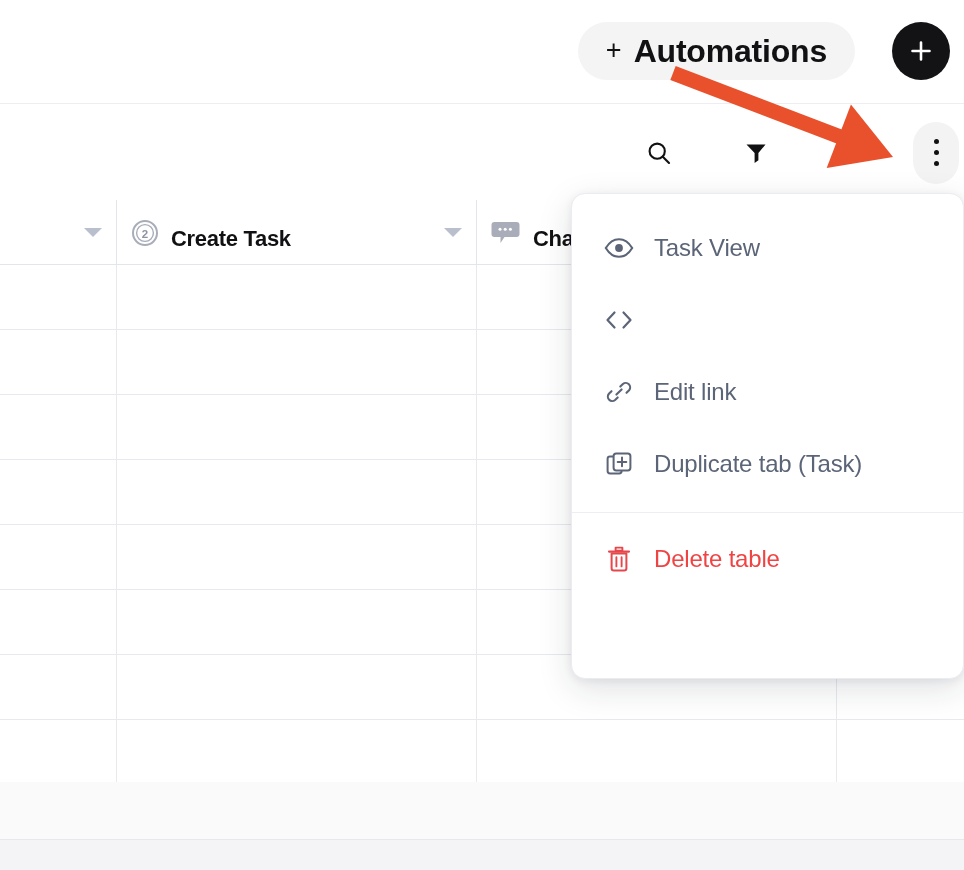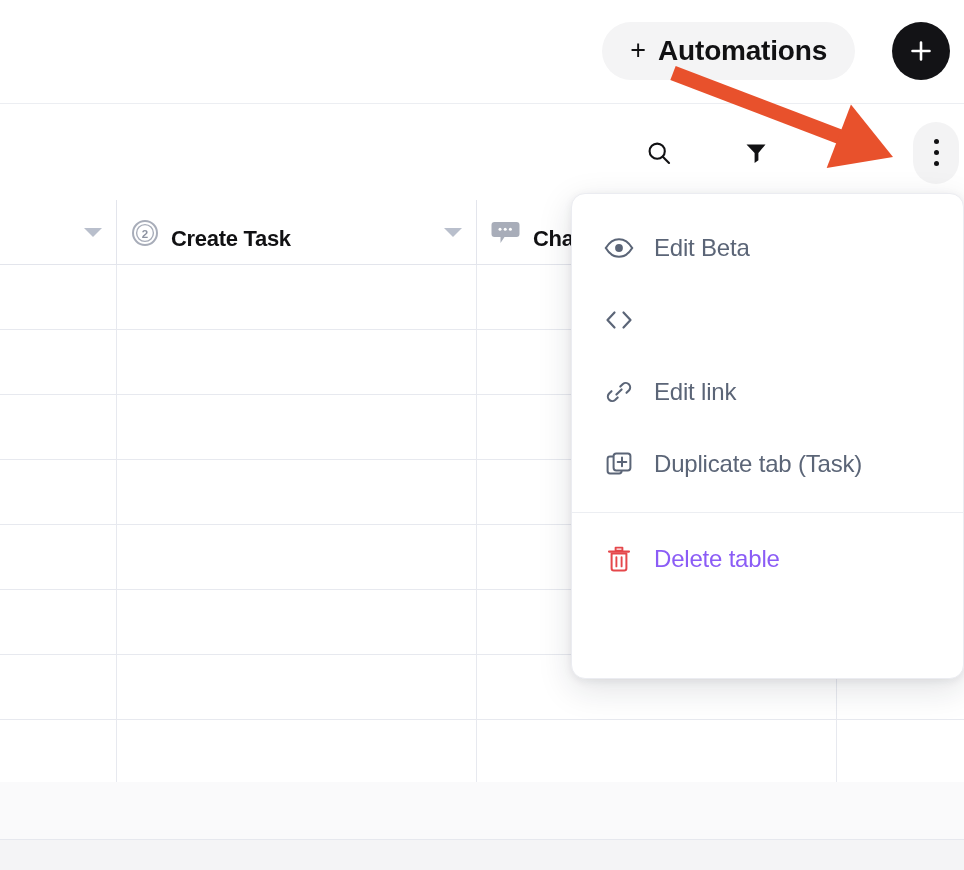--- a/index.html
+++ b/index.html
@@ -45,21 +45,21 @@
     white-space: nowrap;
   }
   .automations-btn .plus-glyph {
     font-size: 27px;
     font-weight: 400;
     color: #111113;
     line-height: 1;
     margin-top: -2px;
   }
   .automations-btn .label {
-    font-size: 28px;
+    font-size: 32px;
     font-weight: 600;
     color: #111113;
     letter-spacing: -0.2px;
   }
 
   .add-fab {
     position: absolute;
     right: 14px;
     top: 22px;
     width: 58px; height: 58px;
@@ -235,21 +235,21 @@
     letter-spacing: -0.2px;
     white-space: nowrap;
   }
 
   .menu-sep {
     height: 1px;
     background: #eceef2;
     margin: 12px 0 10px 0;
   }
 
-  .menu-item.danger .mi-label { color: #8b5cf6; }
+  .menu-item.danger .mi-label { color: #ef4444; }
 </style>
 </head>
 <body>
 
 <div id="app">
 
   <div class="topbar">
 
     <button class="automations-btn">
       <span class="plus-glyph">+</span>
@@ -383,21 +383,21 @@
 
   <div class="menu">
 
     <button class="menu-item">
       <span class="mi-icon">
         <svg width="30" height="22" viewBox="0 0 30 22" aria-hidden="true">
           <path d="M1.8 11 C5.5 4.8 10 2.2 15 2.2 C20 2.2 24.5 4.8 28.2 11 C24.5 17.2 20 19.8 15 19.8 C10 19.8 5.5 17.2 1.8 11 Z" fill="none" stroke="#5b6577" stroke-width="2.1"></path>
           <circle cx="15" cy="11" r="3.9" fill="#5b6577"></circle>
         </svg>
       </span>
-      <span class="mi-label">Edit Beta</span>
+      <span class="mi-label">Task View</span>
     </button>
 
     <button class="menu-item">
       <span class="mi-icon">
         <svg width="30" height="22" viewBox="0 0 30 22" aria-hidden="true">
           <path d="M10.5 3.5 L3.5 11 L10.5 18.5" fill="none" stroke="#5b6577" stroke-width="2.2" stroke-linecap="round" stroke-linejoin="round"></path>
           <path d="M19.5 3.5 L26.5 11 L19.5 18.5" fill="none" stroke="#5b6577" stroke-width="2.2" stroke-linecap="round" stroke-linejoin="round"></path>
         </svg>
       </span>
     </button>

